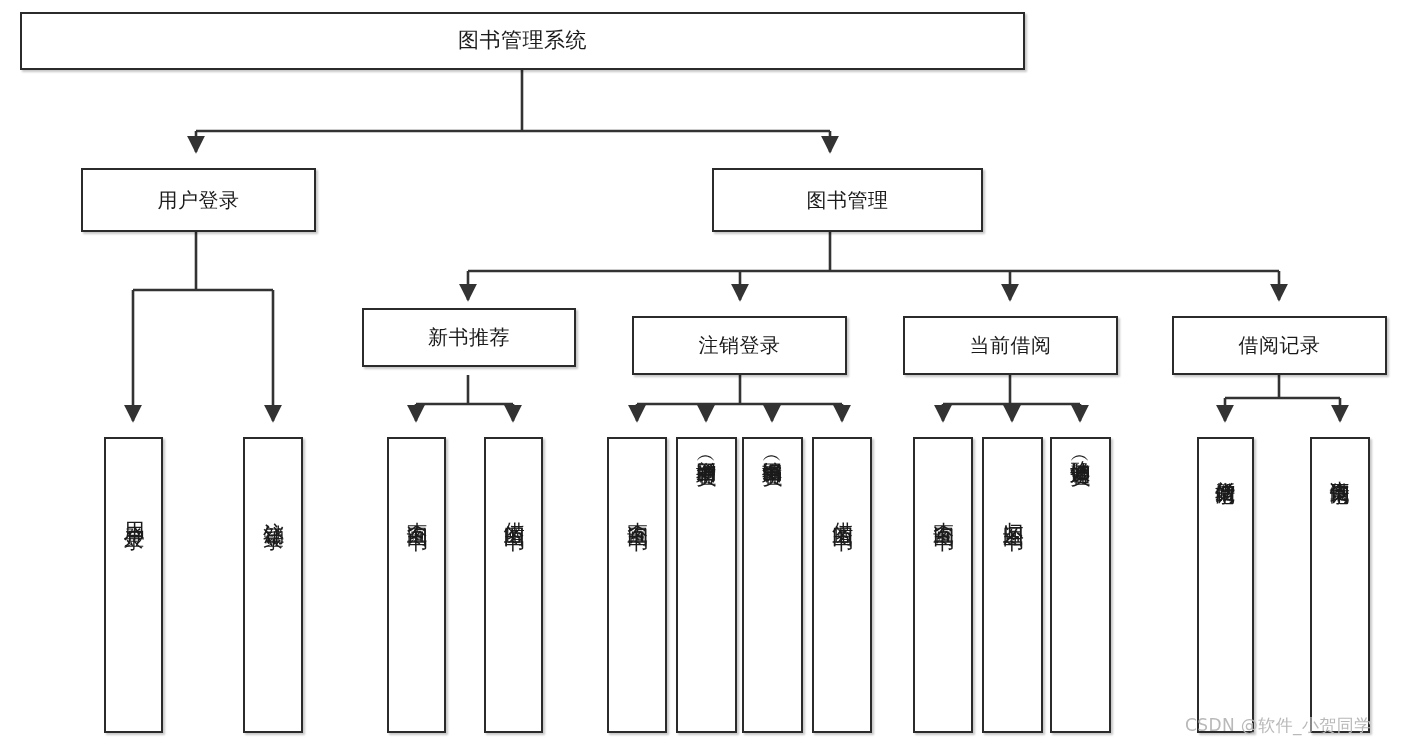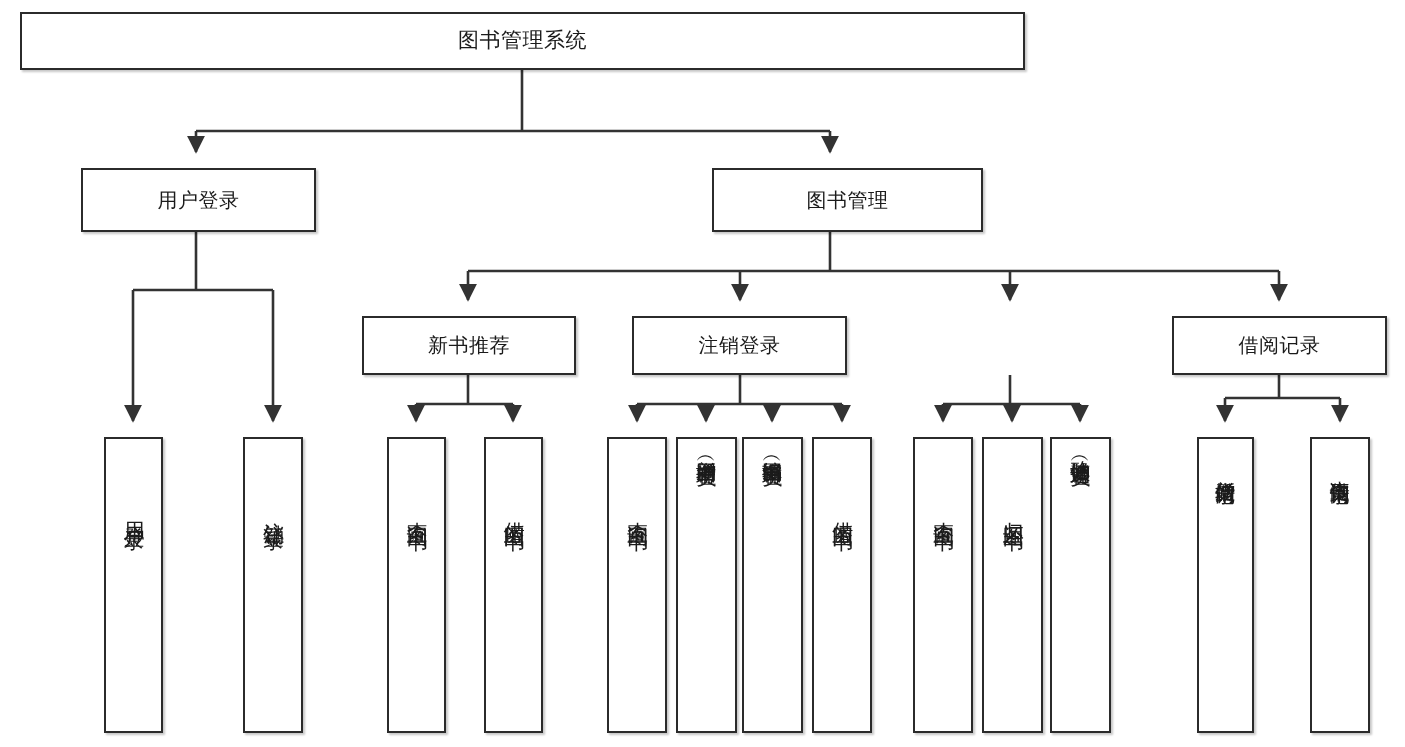--- a/index.html
+++ b/index.html
@@ -130,26 +130,29 @@
     <span class="label">图书管理系统</span>
   </div>
 
   <div class="node level2" style="left:81px; top:168px; width:235px; height:64px;">
     <span class="label">用户登录</span>
   </div>
   <div class="node level2" style="left:712px; top:168px; width:271px; height:64px;">
     <span class="label">图书管理</span>
   </div>
 
-  <div class="node level3" style="left:362px; top:316px; width:214px; height:59px;">
+  <div class="node level3" style="left:362px; top:308px; width:214px; height:59px;">
     <span class="label">新书推荐</span>
   </div>
   <div class="node level3" style="left:632px; top:316px; width:215px; height:59px;">
     <span class="label">注销登录</span>
   </div>
+  <div class="node level3" style="left:903px; top:316px; width:215px; height:59px;">
+    <span class="label">当前借阅</span>
+  </div>
   <div class="node level3" style="left:1172px; top:316px; width:215px; height:59px;">
     <span class="label">借阅记录</span>
   </div>
 
   <div class="node leaf" style="left:104px; top:437px; width:59px; height:296px; padding-top:66px;">
     <span class="label">用户登录</span>
   </div>
   <div class="node leaf" style="left:243px; top:437px; width:60px; height:296px; padding-top:66px;">
     <span class="label">注销登录</span>
   </div>
@@ -184,14 +187,15 @@
     <span class="label">确认归还（管理员）</span>
   </div>
 
   <div class="node leaf tall" style="left:1197px; top:437px; width:57px; height:296px; padding-top:26px;">
     <span class="label">新增借阅记录</span>
   </div>
   <div class="node leaf tall" style="left:1310px; top:437px; width:60px; height:296px; padding-top:26px;">
     <span class="label">查询借阅记录</span>
   </div>
 
+  <div id="watermark">CSDN @软件_小贺同学</div>
 
 </div>
 
 </body></html>

